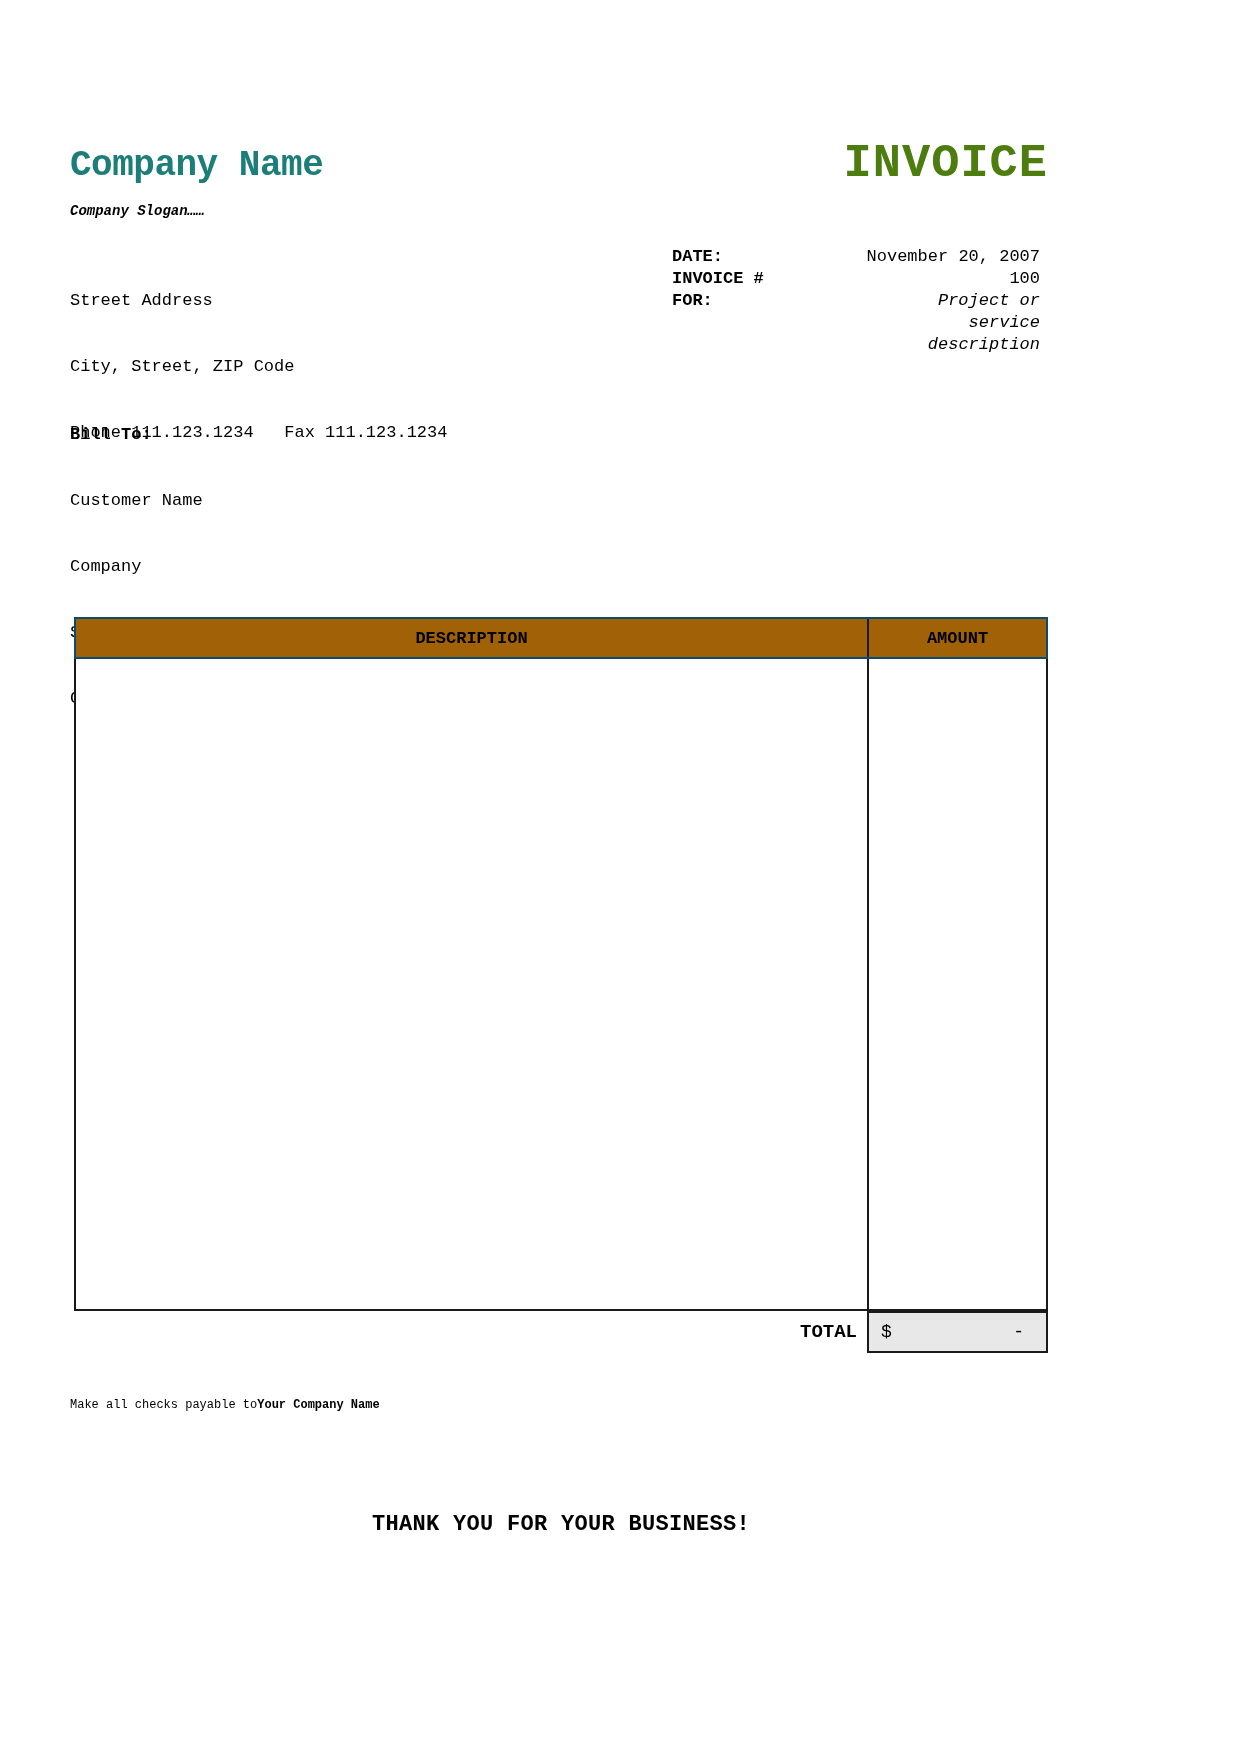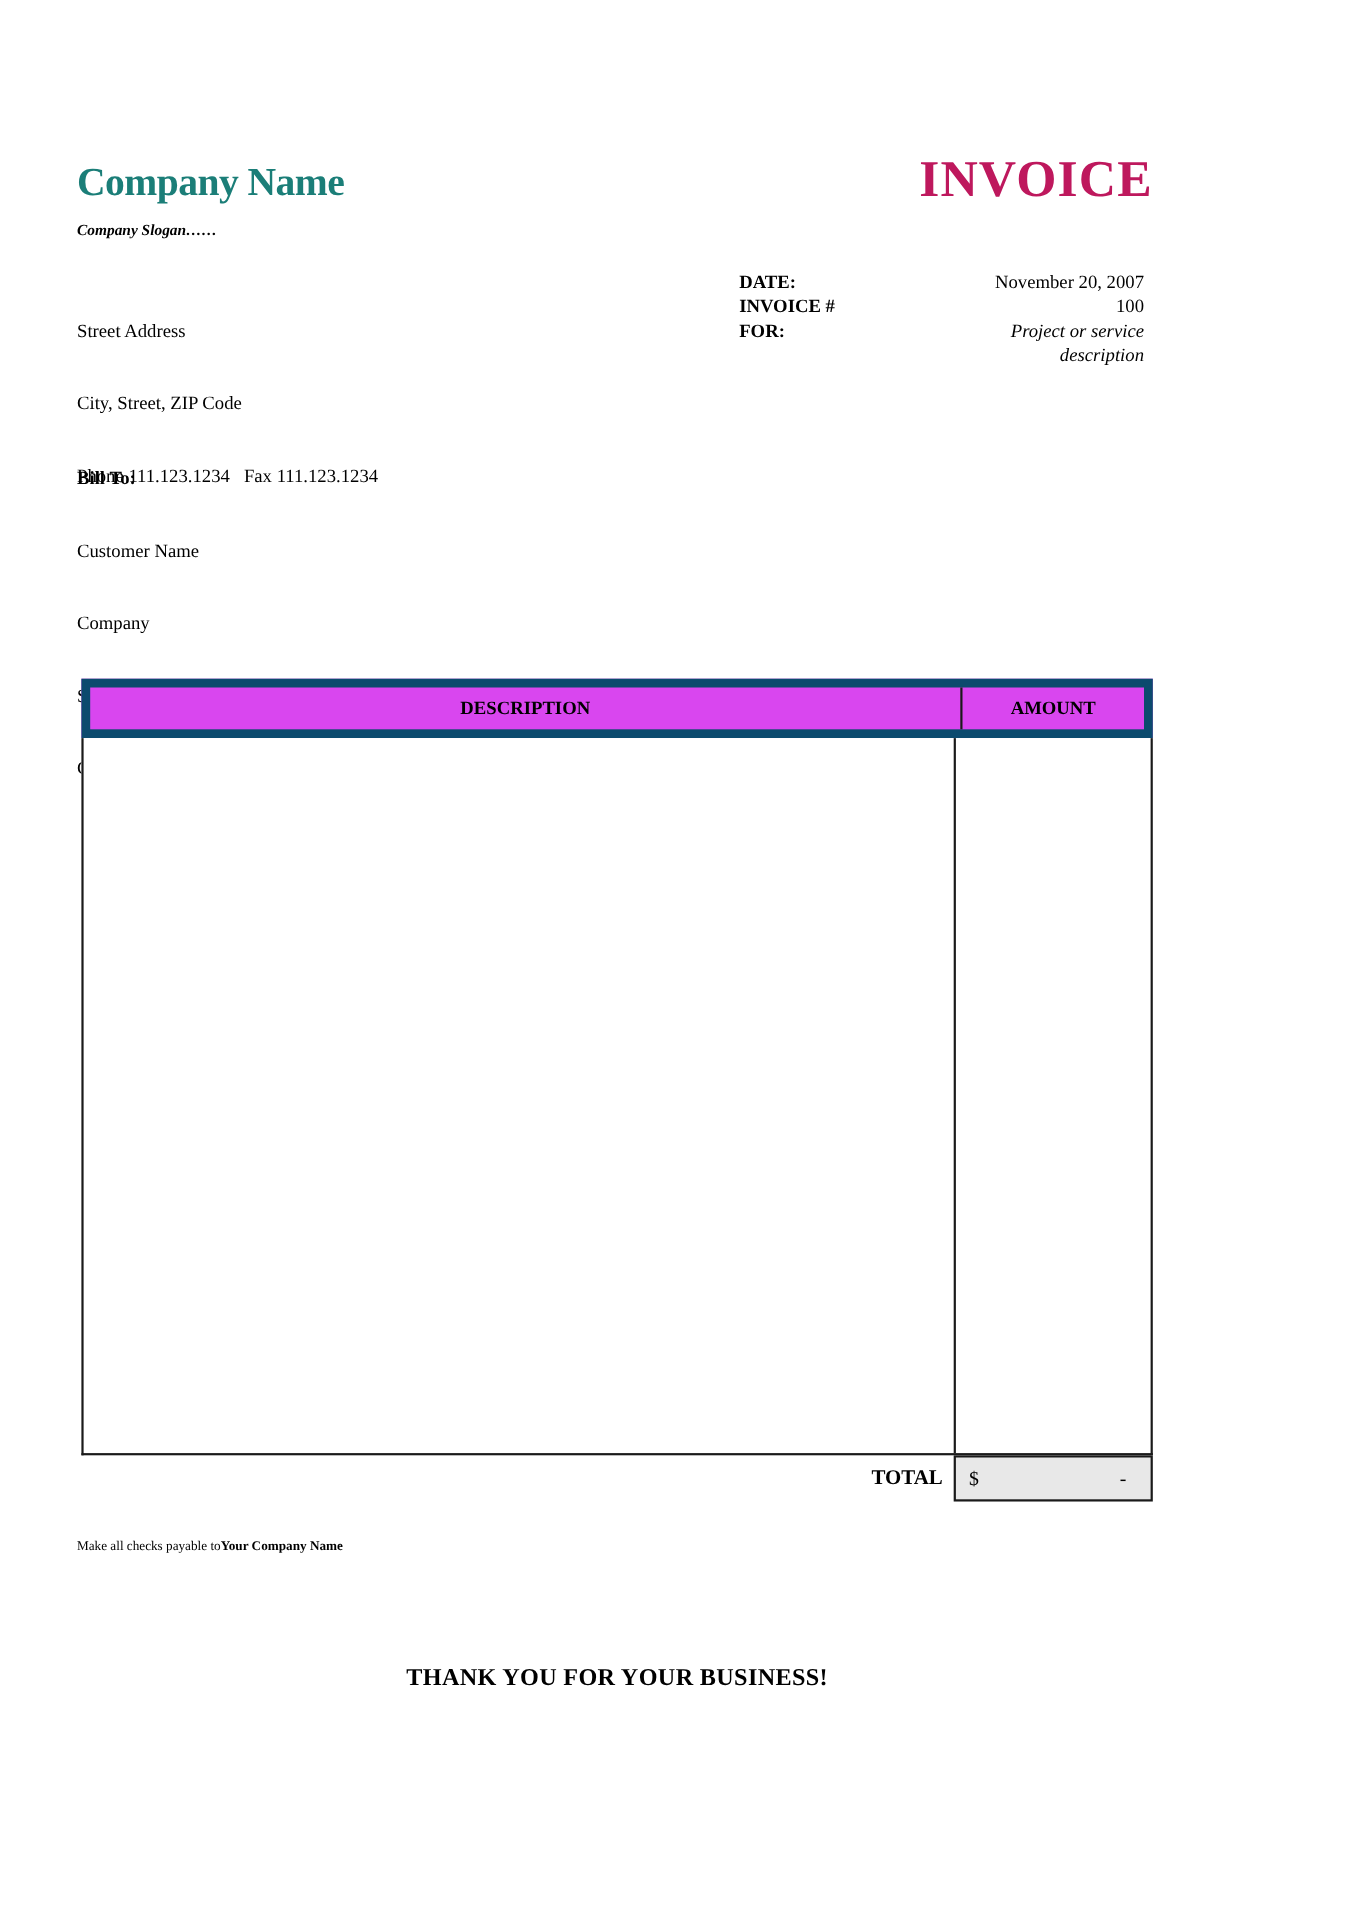--- a/index.html
+++ b/index.html
@@ -1,21 +1,21 @@
 <!DOCTYPE html>
 <html><head>
 <meta charset="utf-8">
 <style>
   html, body { margin: 0; padding: 0; background: #ffffff; }
   .page {
     position: relative;
     width: 1184px;
     height: 1754px;
     background: #ffffff;
-    font-family: Liberation Serif, serif;
+    font-family: Liberation Mono, monospace;
     color: #000000;
     overflow: hidden;
   }
 
   
   .header-row {
     position: absolute;
     left: 70px;
     top: 146px;
     width: 978px;
@@ -27,21 +27,21 @@
     font-size: 36px;
     font-weight: bold;
     letter-spacing: -0.5px;
     color: #1b7e78;
     line-height: 1.1;
   }
   .invoice-title {
     font-size: 47px;
     font-weight: bold;
     letter-spacing: 1px;
-    color: #be185d;
+    color: #4d7c0f;
     line-height: 1.0;
     margin-top: -6px;
   }
   .slogan {
     position: absolute;
     left: 70px;
     top: 203px;
     font-size: 14px;
     font-weight: bold;
     font-style: italic;
@@ -82,22 +82,22 @@
 
   
   .invoice-table {
     position: absolute;
     left: 74px;
     top: 617px;
     width: 974px;
   }
   .tbl-header {
     display: flex;
-    border: 8px solid #0c4a6e;
-    background: #d946ef;
+    border: 2px solid #0c4a6e;
+    background: #a16207;
     height: 38px;
   }
   .tbl-header .col-desc {
     width: 791px;
     border-right: 2px solid #1a1a1a;
     display: flex; align-items: center; justify-content: center;
     font-size: 17px; font-weight: bold;
   }
   .tbl-header .col-amt {
     flex: 1 1 auto;

